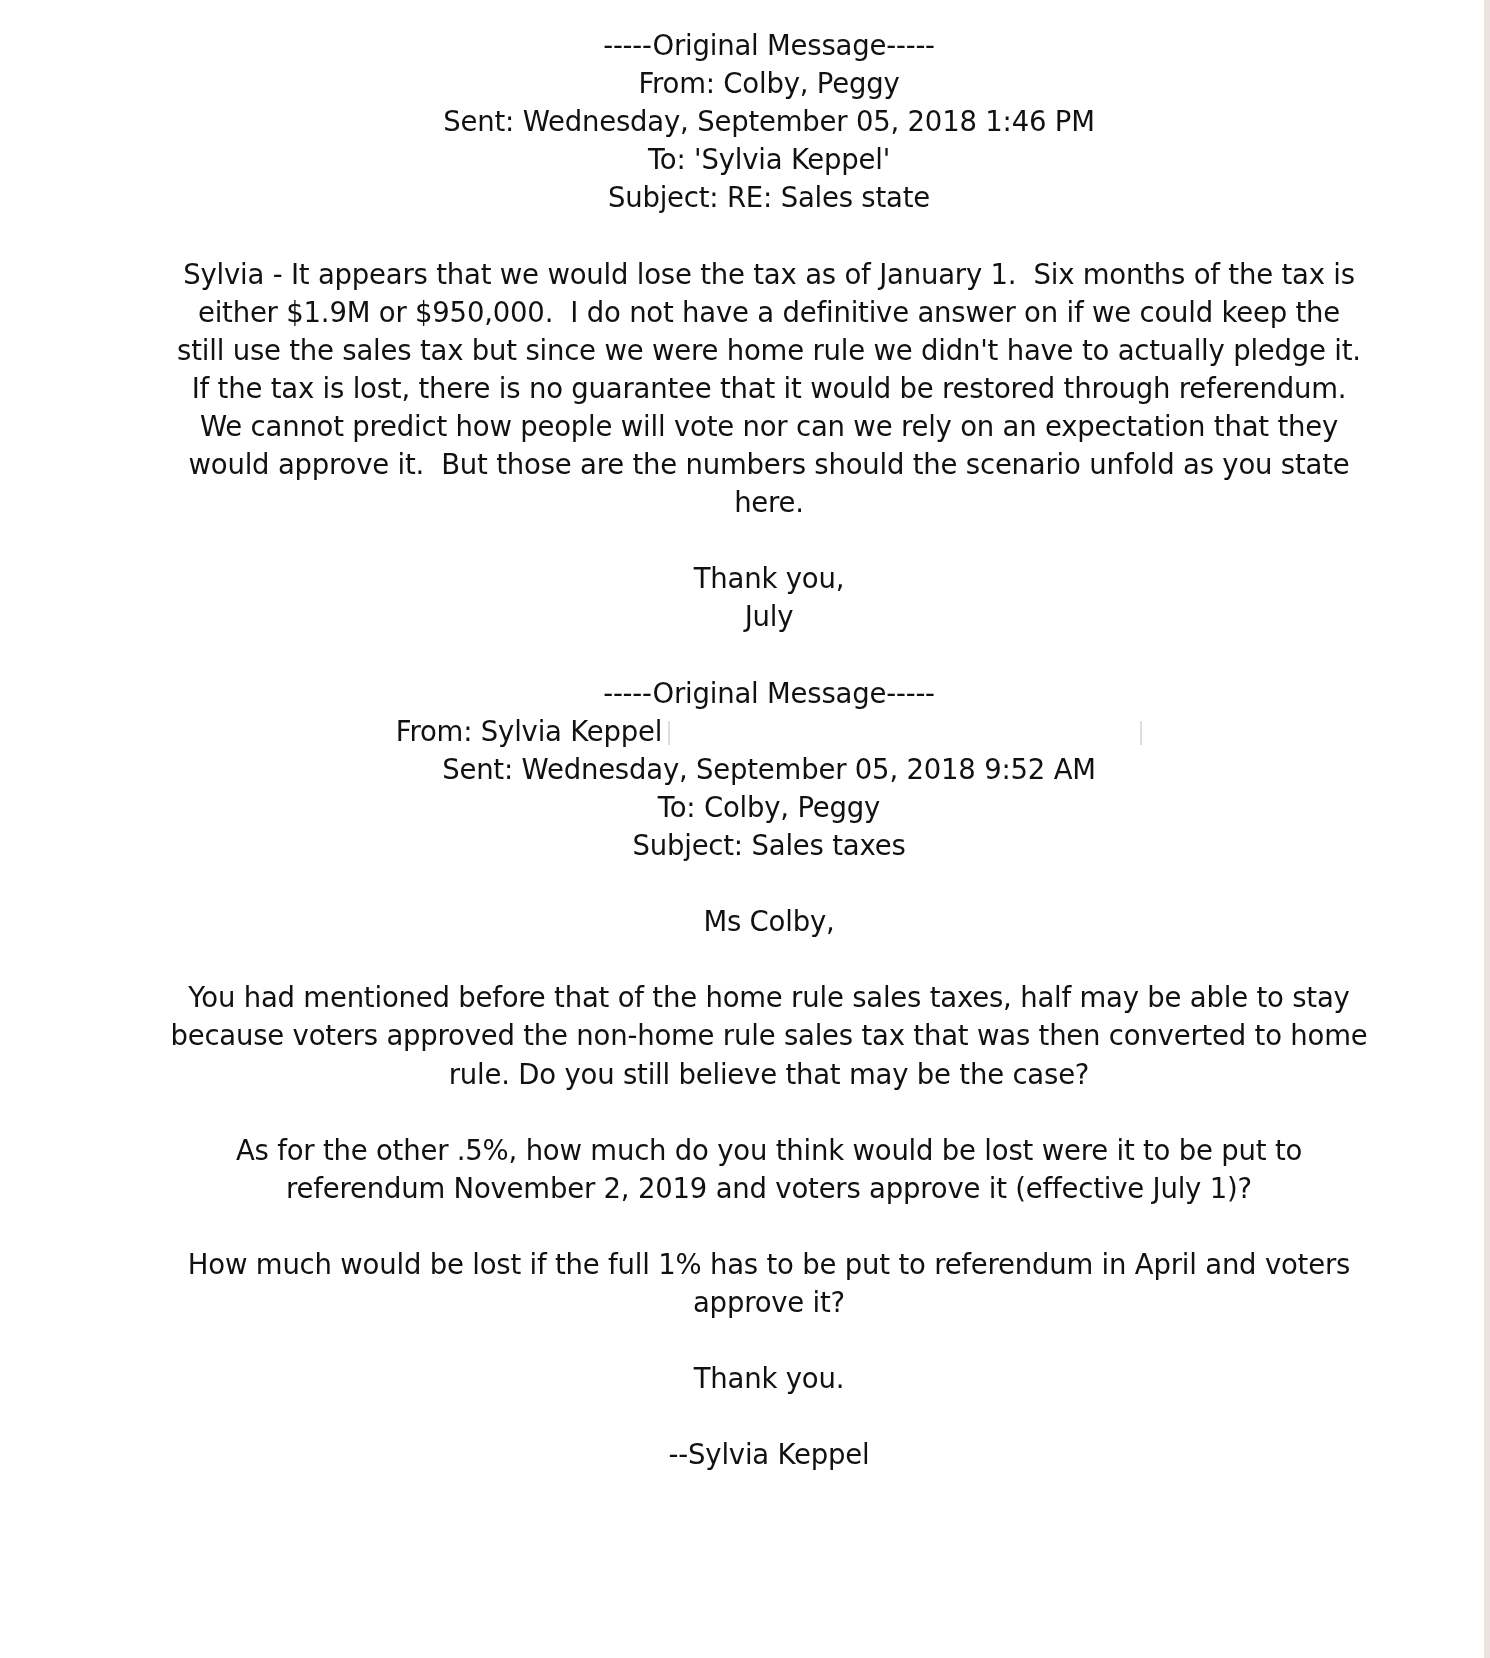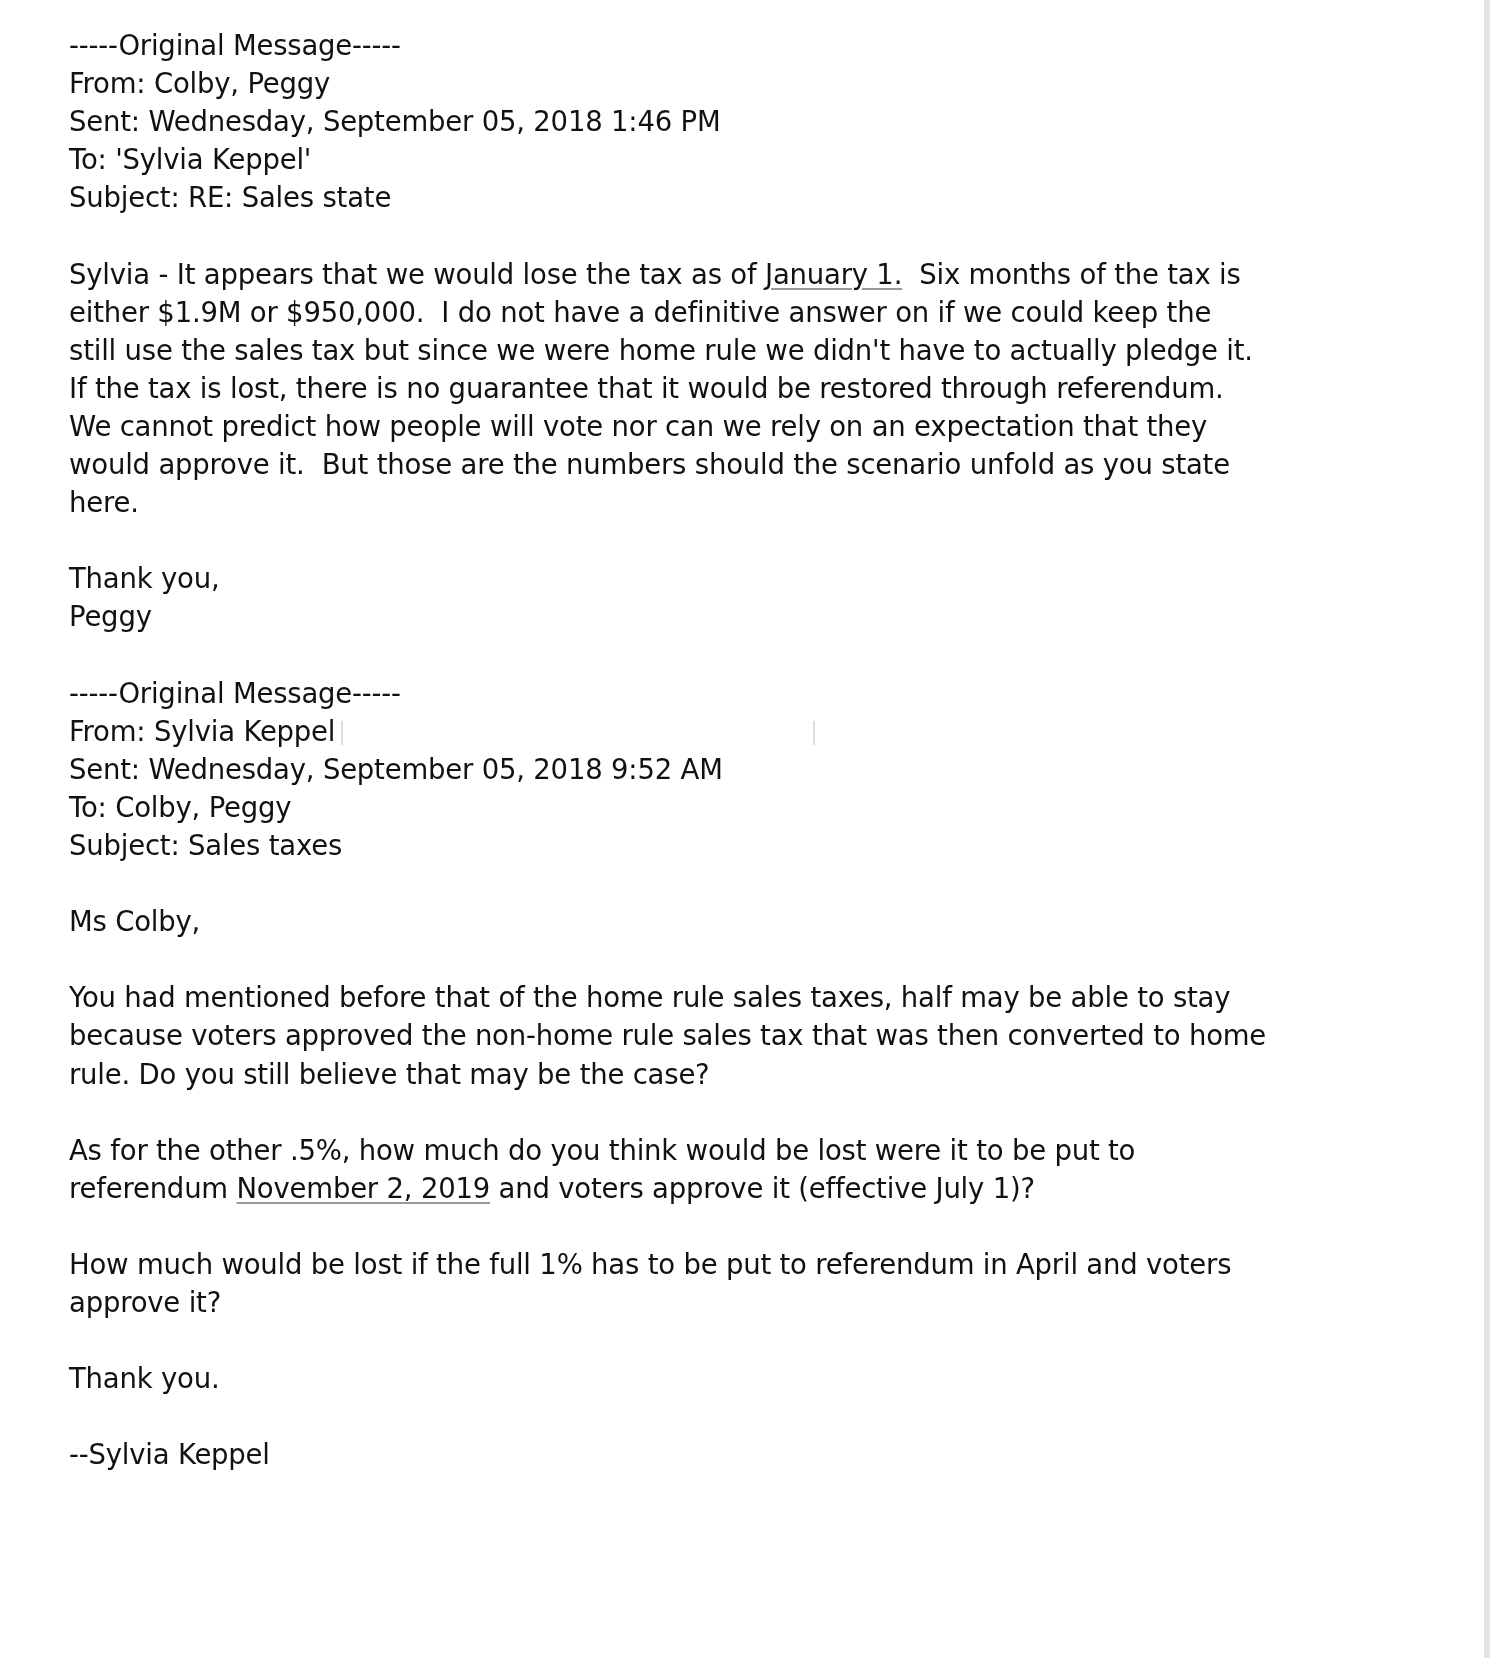--- a/index.html
+++ b/index.html
@@ -1,24 +1,24 @@
 <!DOCTYPE html>
 <html><head>
 <meta charset="utf-8">
 <style>
   html, body { margin:0; padding:0; }
   body {
     width:1490px; height:1658px; background:#ffffff; position:relative; overflow:hidden;
     font-family:"DejaVu Sans", sans-serif; color:#111111;
   }
   .right-strip { position:absolute; top:0; right:0; width:6px; height:100%; background:#e9e2de; }
-  .doc { position:absolute; left:69px; top:26px; width:1400px; }
+  .doc { position:absolute; left:69px; top:26px; width:1400px;text-align:center; }
   .line { display:block; font-size:27.5px; line-height:38.1px; height:38.1px; white-space:pre; letter-spacing:-0.2px; }
   .gap { display:block; height:38.1px; }
-  .u { text-decoration:underline; text-decoration-color:#9a9a9a; text-underline-offset:4px; text-decoration-thickness:2px;margin-top:28px; }
+  .u { text-decoration-color:#9a9a9a; text-underline-offset:4px; text-decoration-thickness:2px;margin-top:28px; }
   .redacted { display:inline-block; width:470px; height:24px; vertical-align:middle; margin-left:6px;
     border-left:2px solid #dddddd; border-right:2px solid #dddddd; }
 </style>
 </head>
 <body>
 
 <div class="right-strip"></div>
 
 <div class="doc">
 
@@ -35,21 +35,21 @@
     <span class="line"><span>Sylvia - It appears that we would lose the tax as of </span><span class="u">January 1.</span><span>  Six months of the tax is</span></span>
     <span class="line">either $1.9M or $950,000.  I do not have a definitive answer on if we could keep the</span>
     <span class="line">still use the sales tax but since we were home rule we didn't have to actually pledge it.</span>
     <span class="line">If the tax is lost, there is no guarantee that it would be restored through referendum.</span>
     <span class="line">We cannot predict how people will vote nor can we rely on an expectation that they</span>
     <span class="line">would approve it.  But those are the numbers should the scenario unfold as you state</span>
     <span class="line">here.</span>
   </div>
   <span class="gap"></span>
   <span class="line">Thank you,</span>
-  <span class="line">Peggy</span>
+  <span class="line">July</span>
   <span class="gap"></span>
 
   <div>
     <span class="line">-----Original Message-----</span>
     <span class="line"><span>From: Sylvia Keppel</span><span class="redacted"></span></span>
     <span class="line">Sent: Wednesday, September 05, 2018 9:52 AM</span>
     <span class="line">To: Colby, Peggy</span>
     <span class="line">Subject: Sales taxes</span>
   </div>
   <span class="gap"></span>

